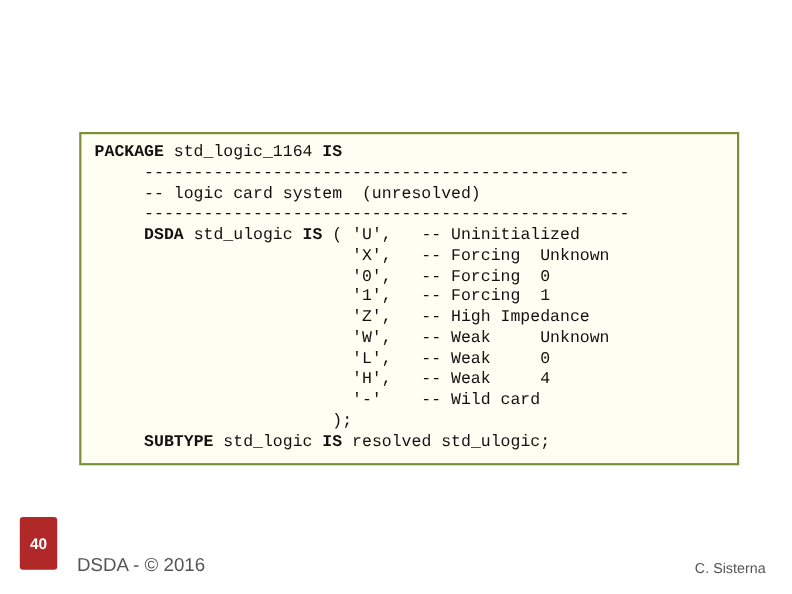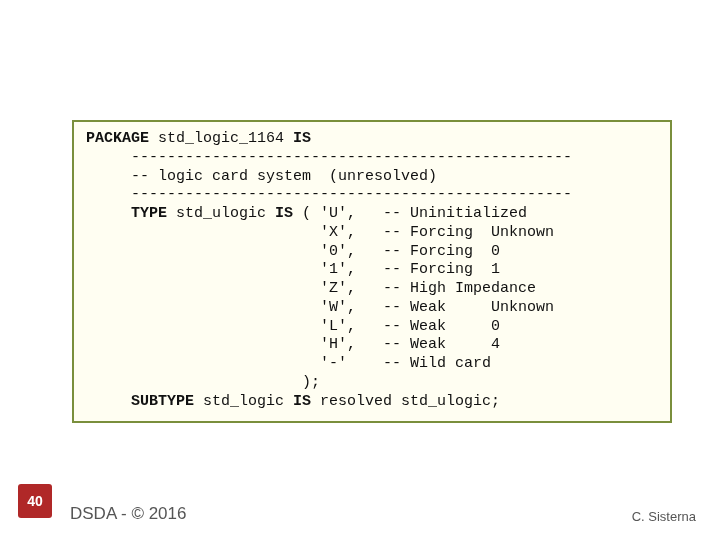--- a/index.html
+++ b/index.html
@@ -42,21 +42,21 @@
     line-height: 1.25;
     white-space: pre;
     color: #111;
   }
   .kw { font-weight: bold; }
   .page-badge {
     position: absolute;
     left: 18px;
     bottom: 22px;
     width: 34px;
-    height: 34px;
+    height: 48px;
     background: #b02828;
     color: #fff;
     font-size: 14px;
     font-weight: bold;
     border-radius: 3px;
     display: flex;
     align-items: center;
     justify-content: center;
   }
   .footer-left {
@@ -80,21 +80,21 @@
 <body>
 
 <div class="slide">
 
 
   <div class="code-box">
     <div class="code"><span class="kw">PACKAGE</span><span> std_logic_1164 </span><span class="kw">IS</span>
 <span>     -------------------------------------------------</span>
 <span>     -- logic card system  (unresolved)</span>
 <span>     -------------------------------------------------</span>
-<span>     </span><span class="kw">TYPE</span><span> std_ulogic </span><span class="kw">IS</span><span> ( 'U',   -- Uninitialized</span>
+<span>     </span><span class="kw">DSDA</span><span> std_ulogic </span><span class="kw">IS</span><span> ( 'U',   -- Uninitialized</span>
 <span>                          'X',   -- Forcing  Unknown</span>
 <span>                          '0',   -- Forcing  0</span>
 <span>                          '1',   -- Forcing  1</span>
 <span>                          'Z',   -- High Impedance</span>
 <span>                          'W',   -- Weak     Unknown</span>
 <span>                          'L',   -- Weak     0</span>
 <span>                          'H',   -- Weak     4</span>
 <span>                          '-'    -- Wild card</span>
 <span>                        );</span>
 <span>     </span><span class="kw">SUBTYPE</span><span> std_logic </span><span class="kw">IS</span><span> resolved std_ulogic;</span></div>

